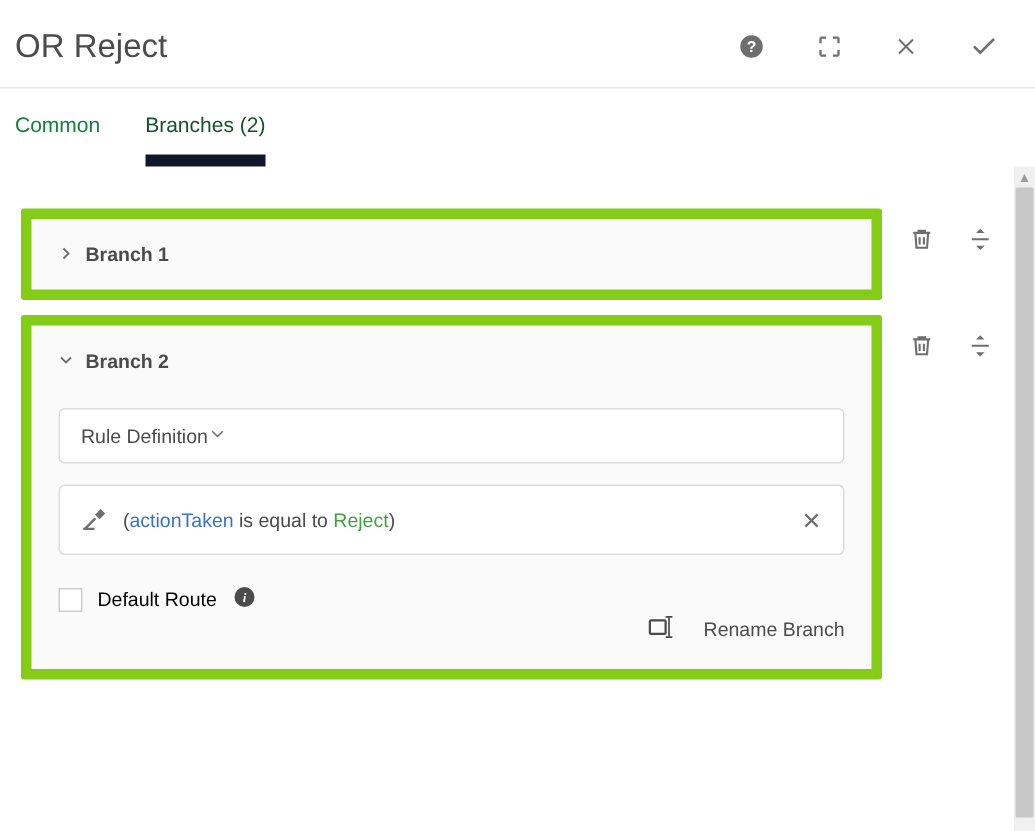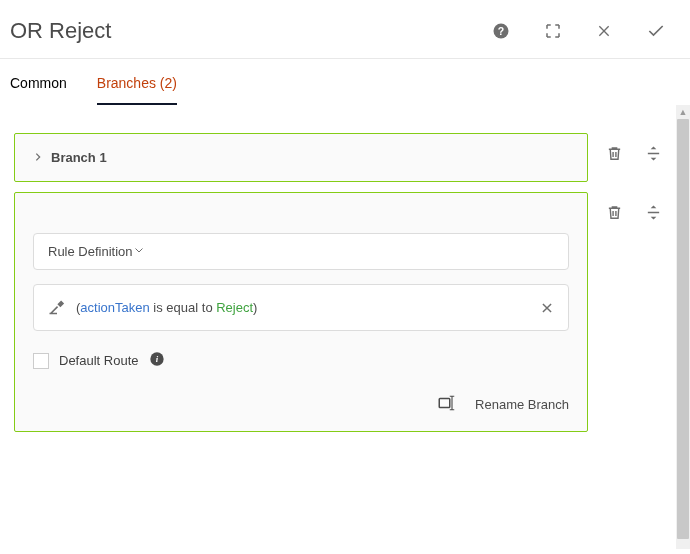--- a/index.html
+++ b/index.html
@@ -37,45 +37,45 @@
       color: #6e6e6e;
     }
     .tabs {
       display: flex;
       gap: 30px;
       padding: 16px 10px 0 10px;
     }
     .tab {
       padding-bottom: 12px;
       font-size: 14px;
-      color: #000000;
+      color: #15803d;
       cursor: pointer;
     }
     .tab.active {
-      color: #c2410c;
-      border-bottom: 2px solid #0f172a;
+      color: #14532d;
+      border-bottom: 8px solid #0f172a;
     }
     .content-outer {
       position: relative;
       height: calc(554px - 110px);
     }
     .content {
       padding: 28px 14px 20px 14px;
       overflow-y: auto;
       height: 100%;
     }
     .branch-row {
       display: flex;
       align-items: flex-start;
       margin-bottom: 10px;
     }
     .branch-card {
       flex: 1;
       background: #fafafa;
-      border: 1px solid #84cc16;
+      border: 7px solid #84cc16;
       border-radius: 2px;
       padding: 16px 18px;
     }
     .branch-header {
       display: flex;
       align-items: center;
       gap: 8px;
       font-size: 13px;
       font-weight: 600;
       color: #4b4b4b;
@@ -114,22 +114,21 @@
       margin-bottom: 20px;
     }
     .rule-text { flex: 1; }
     .link-blue { color: #3874cc; }
     .link-green { color: #3fa33f; }
     .checkbox-row {
       display: flex;
       align-items: center;
       gap: 10px;
       font-size: 13px;
-      color: #404040;
-      margin-bottom: 24px;
+      color: #000000;
     }
     .checkbox {
       width: 16px;
       height: 16px;
       border: 1px solid #cccccc;
       background: #fff;
       cursor: pointer;
     }
     .rename-row {
       display: flex;
@@ -234,20 +233,28 @@
         <span class="icon-btn">
           <svg width="17" height="17" viewBox="0 0 24 24" fill="#6e6e6e">
               <path d="M12 2l-4 4h8l-4-4zM4 11h16v2H4zM12 22l4-4H8l4 4z"></path>
             </svg>
         </span>
       </div>
     </div>
 
     <div class="branch-row">
       <div class="branch-card">
+        <div class="branch-header">
+          <span>
+            <svg width="10" height="10" viewBox="0 0 24 24" fill="none" stroke="#6e6e6e" stroke-width="3">
+                <path d="M4 8l8 8 8-8"></path>
+              </svg>
+          </span>
+          <span>Branch 2</span>
+        </div>
         <div class="branch-body">
           <div class="dropdown">
             <span>Rule Definition</span>
             <span>
               <svg width="12" height="12" viewBox="0 0 24 24" fill="none" stroke="#6e6e6e" stroke-width="2">
                   <path d="M5 9l7 7 7-7"></path>
                 </svg>
             </span>
           </div>
           <div class="rule-box">

